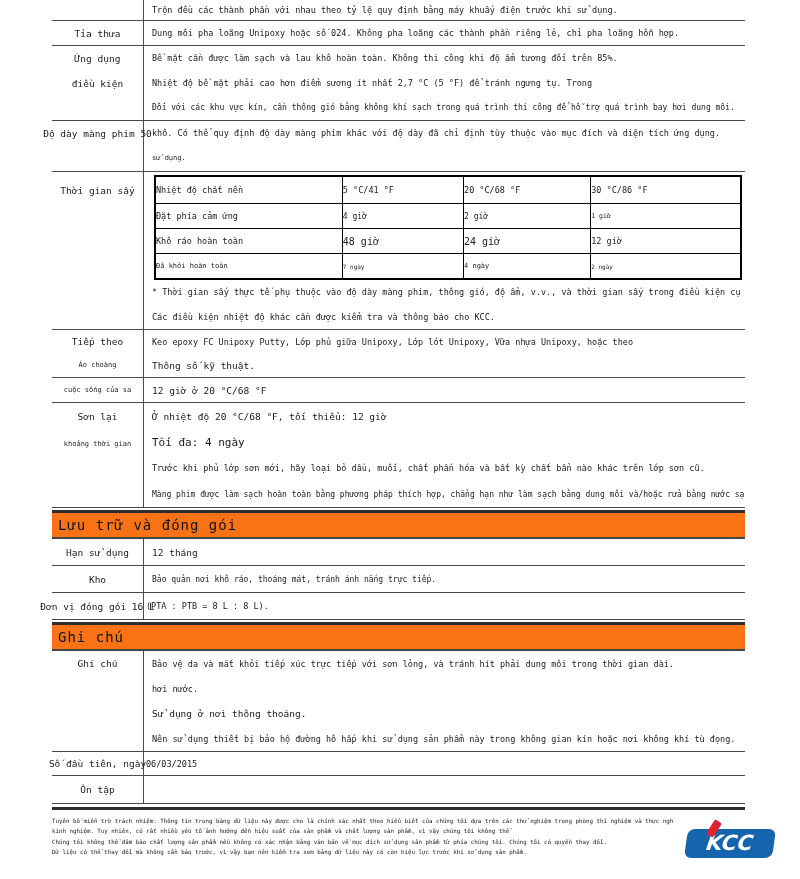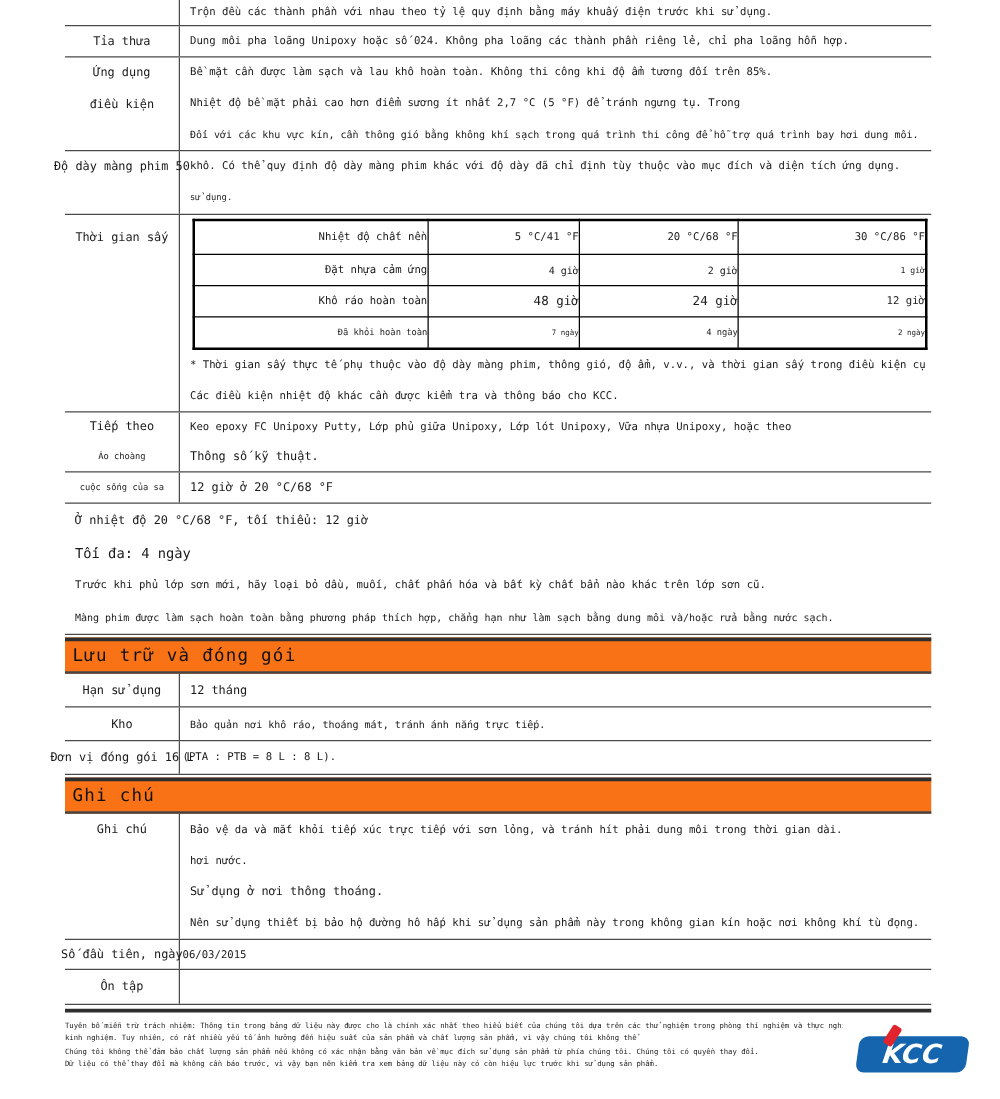--- a/index.html
+++ b/index.html
@@ -25,21 +25,21 @@
   .fs95{font-size:9.5px;}
   .fs115{font-size:11px;} .lh24{height:24px;} .lh25{height:25px;} .lh26{height:26px;} .lh27{height:27px;} .lh36{height:36px;}
   .h21{height:21px;} .h25{height:25px;} .h75{height:75px;} .h51{height:51px;} .h158{height:158px;}
   .h48{height:48px;} .h105{height:105px;} .h27{height:27px;} .h101{height:101px;} .h24{height:24px;} .h28{height:28px;}
   .section-bar{
     margin-top:2px;border-top:3px solid #2e2e2e;border-bottom:2px solid #454545;
     background:#f97316;height:24px;display:flex;align-items:center;padding-left:6px;
     font-size:14px;letter-spacing:1px;color:#111;box-sizing:content-box;
   }
   table.drying{border-collapse:collapse;border:2px solid #000;margin:3px 0 0 2px;table-layout:fixed;width:588px;}
-  table.drying td{border:1px solid #000;text-align:right;vertical-align:middle;padding:0;overflow:hidden;white-space:nowrap;margin-top:12px;}
+  table.drying td{border:1px solid #000;text-align:left;vertical-align:middle;padding:0;overflow:hidden;white-space:nowrap;margin-top:12px;}
   table.drying tr.hd td{height:26px;font-size:8.5px;}
   table.drying tr.bd td{height:24px;}
   .c-name{font-size:8.5px;}
   .c-sm{font-size:6.5px;}
   .c-xs{font-size:6px;}
   .c-md{font-size:8px;}
   .c-lg{font-size:10px;}
   .c-m85{font-size:8.5px;}
   .c-70{font-size:7px;}
   .footer-sep{margin-top:3px;height:3px;background:#2e2e2e;}
@@ -115,21 +115,21 @@
             <col style="width:150px">
           </colgroup>
         <tbody>
             <tr class="hd">
           <td>Nhiệt độ chất nền</td>
           <td>5 °C/41 °F</td>
           <td>20 °C/68 °F</td>
           <td>30 °C/86 °F</td>
         </tr>
         <tr class="bd">
-          <td class="c-name">Đặt nhựa cảm ứng</td>
+          <td class="c-name">Đặt phía cảm ứng</td>
           <td class="c-md">4 giờ</td>
           <td class="c-md">2 giờ</td>
           <td class="c-sm">1 giờ</td>
         </tr>
         <tr class="bd">
           <td class="c-name">Khô ráo hoàn toàn</td>
           <td class="c-lg">48 giờ</td>
           <td class="c-lg">24 giờ</td>
           <td class="c-m85">12 giờ</td>
         </tr>
@@ -160,20 +160,24 @@
   <div class="row h25">
     <div class="lbl center">
       <div class="line sub">cuộc sống của sa</div>
     </div>
     <div class="cnt">
       <div class="line fs95">12 giờ ở 20 °C/68 °F</div>
     </div>
   </div>
 
   <div class="row h105">
+    <div class="lbl">
+      <div class="line lh27">Sơn lại</div>
+      <div class="line lh27 sub">khoảng thời gian</div>
+    </div>
     <div class="cnt top">
       <div class="line lh26 fs95">Ở nhiệt độ 20 °C/68 °F, tối thiểu: 12 giờ</div>
       <div class="line lh26 fs115">Tối đa: 4 ngày</div>
       <div class="line lh26">Trước khi phủ lớp sơn mới, hãy loại bỏ dầu, muối, chất phấn hóa và bất kỳ chất bẩn nào khác trên lớp sơn cũ.</div>
       <div class="line lh26 fs8">Màng phim được làm sạch hoàn toàn bằng phương pháp thích hợp, chẳng hạn như làm sạch bằng dung môi và/hoặc rửa bằng nước sạch.</div>
     </div>
   </div>
 
   <div class="section-bar">
     <span>Lưu trữ và đóng gói</span>

